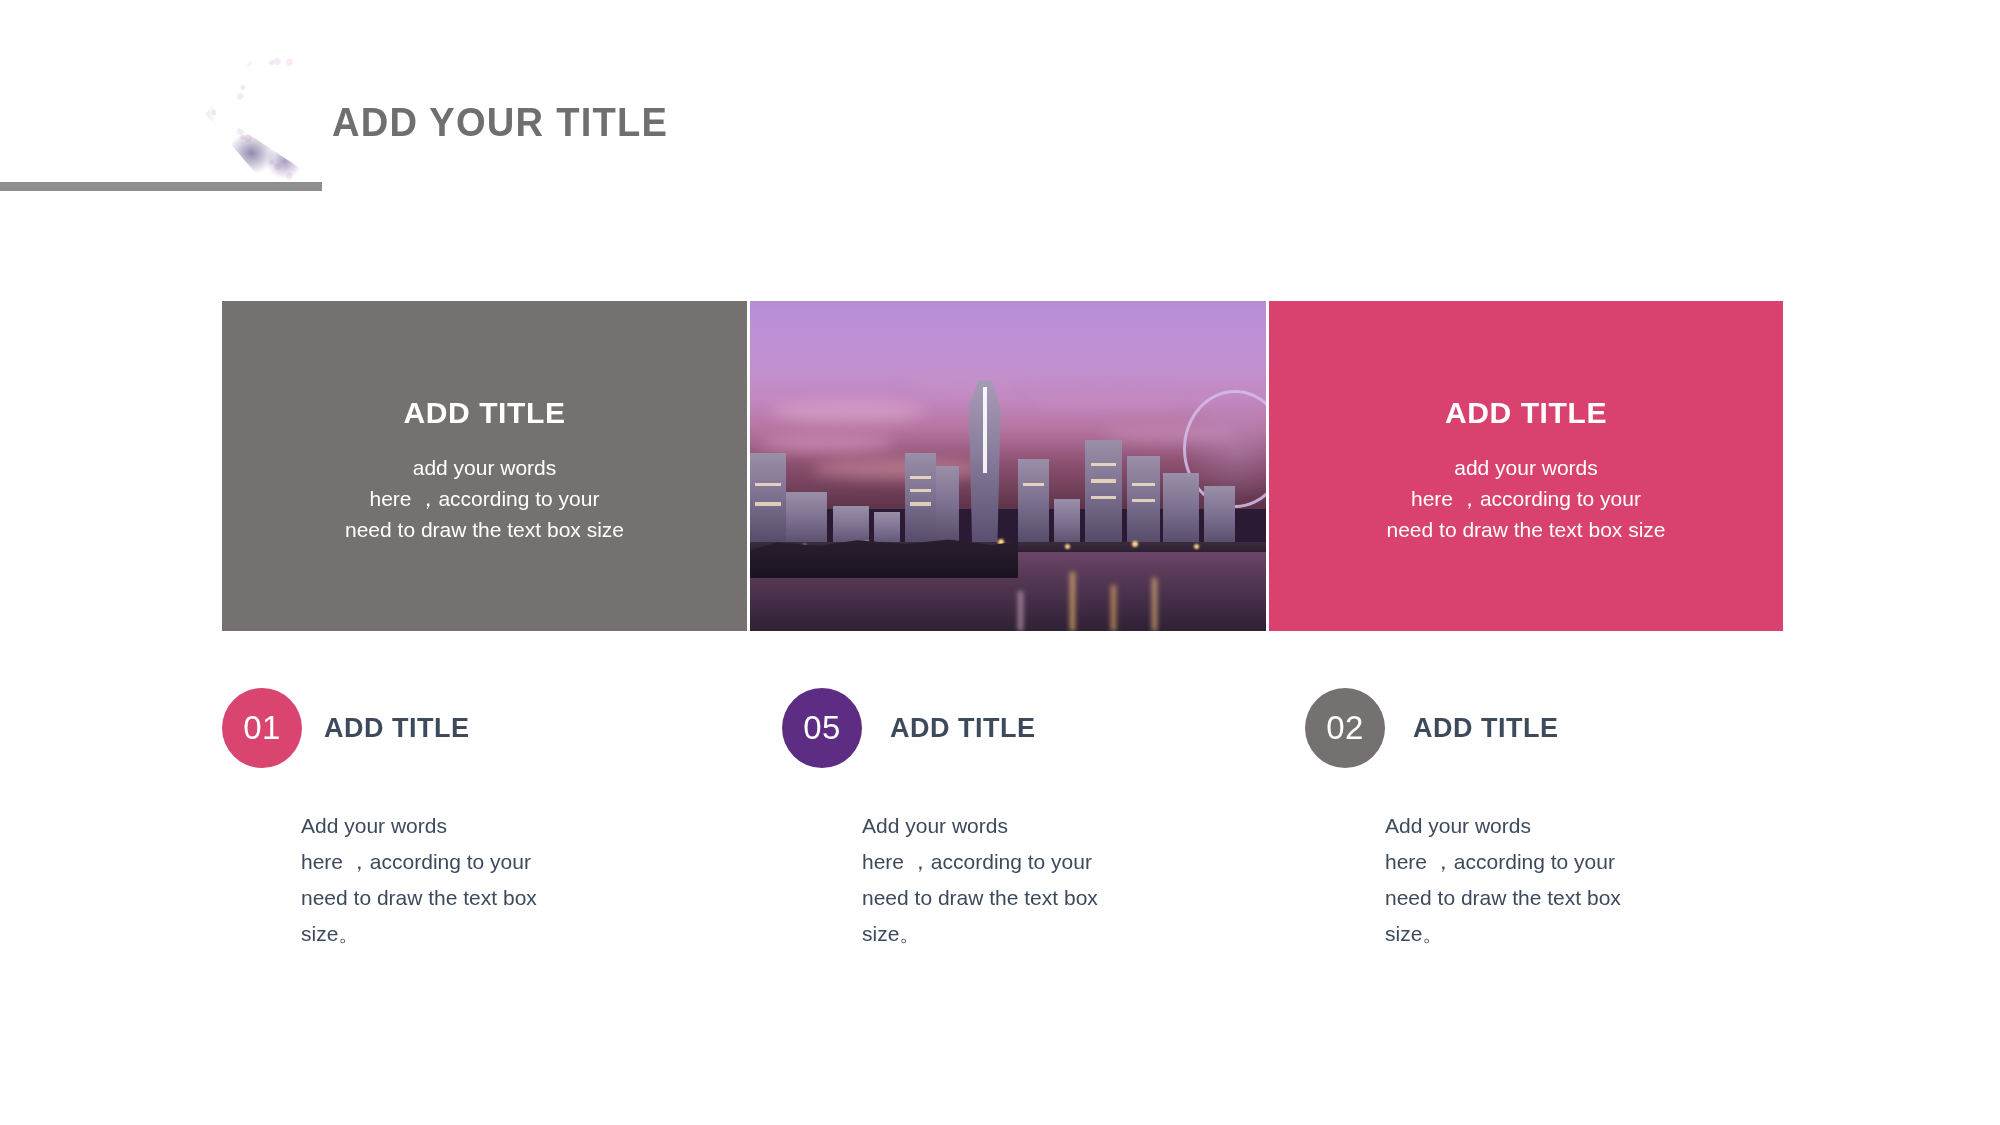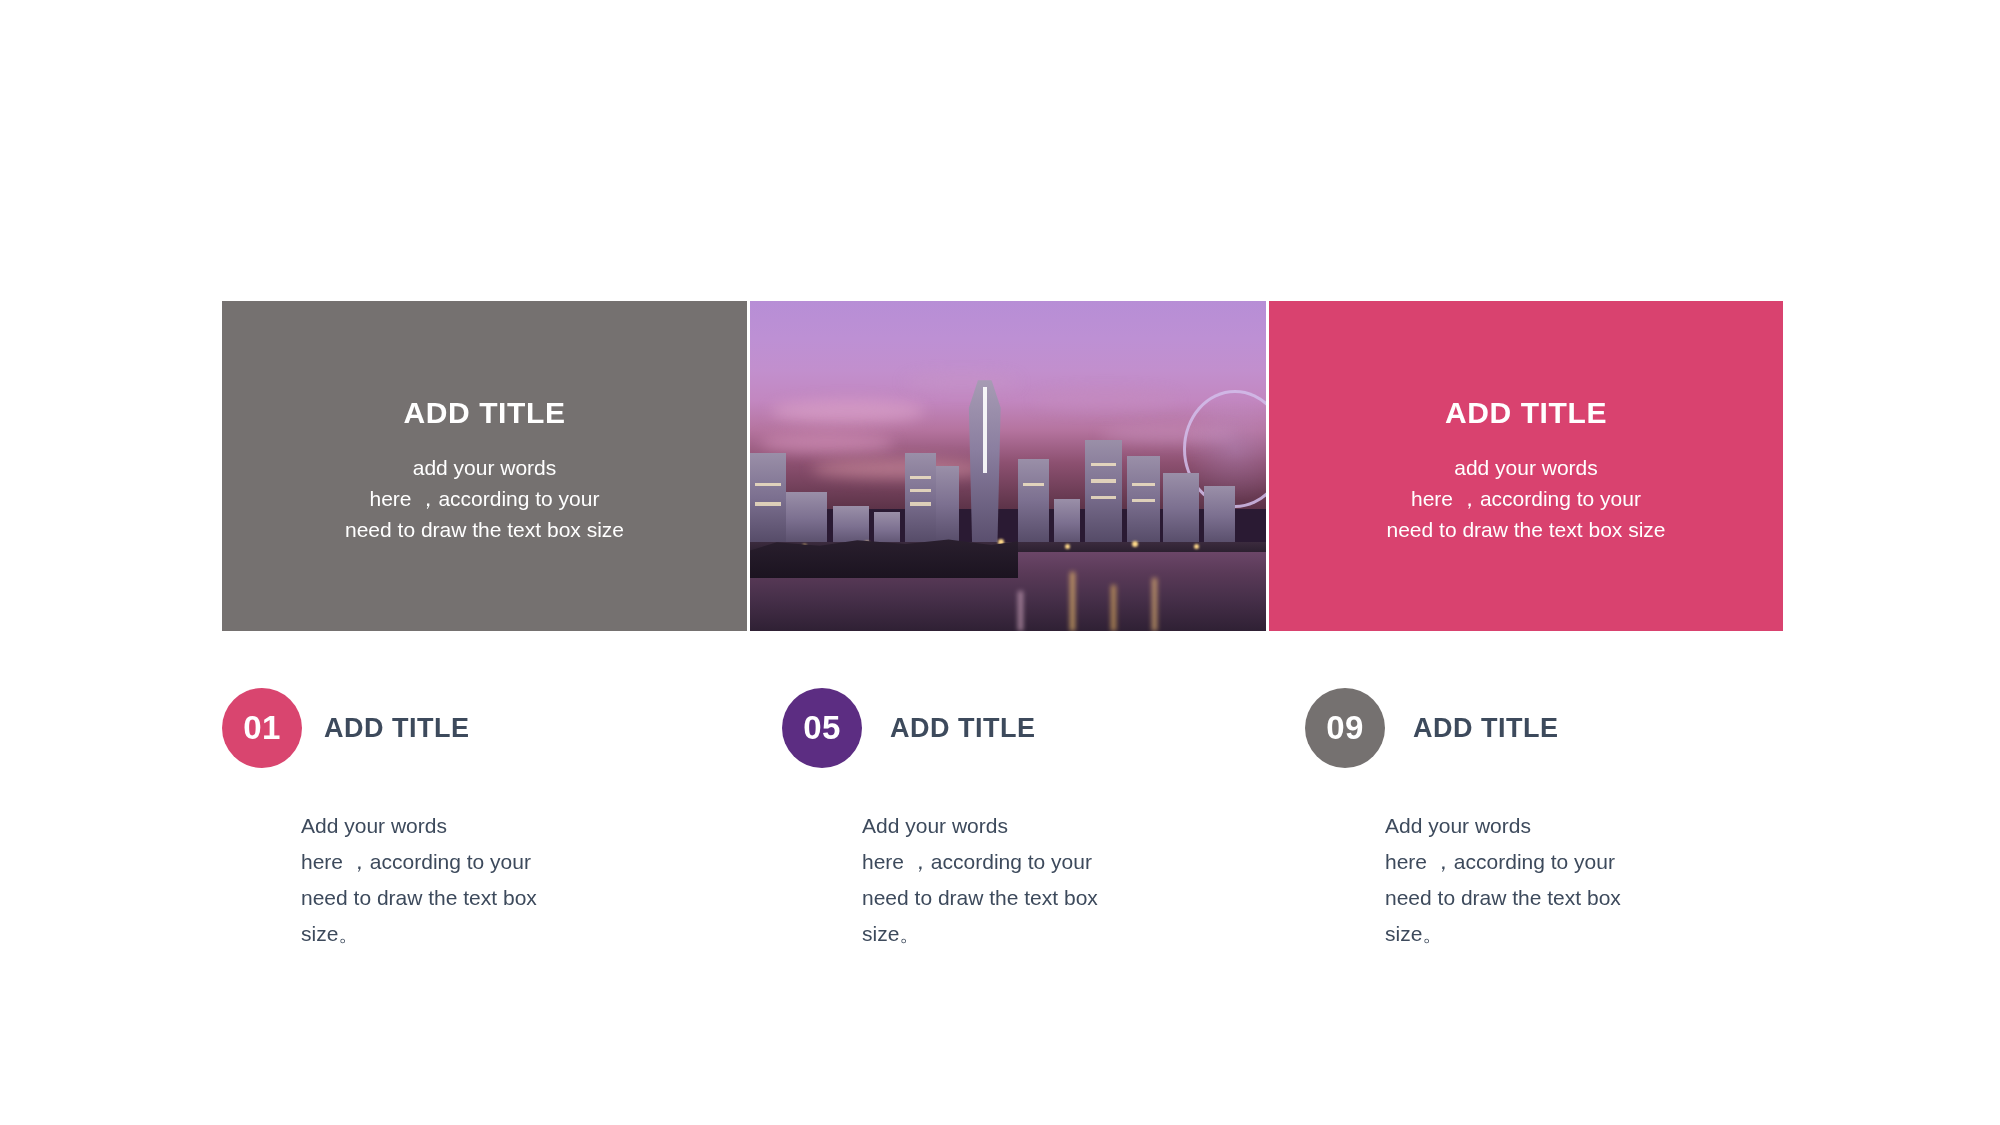--- a/index.html
+++ b/index.html
@@ -131,21 +131,21 @@
   
   .items{position:absolute;left:222px;top:688px;width:1580px;display:flex;}
   .item{position:relative;}
   .item-1{width:520px;}
   .item-2{width:523px;}
   .item-3{width:520px;}
   .item-head{display:flex;align-items:center;}
   .circle{
     width:80px;height:80px;border-radius:50%;
     display:flex;align-items:center;justify-content:center;
-    font-size:33px;font-weight:bold;color:#ffffff;letter-spacing:.5px;
+    font-size:33px;font-weight:normal;color:#ffffff;letter-spacing:.5px;
     flex:0 0 auto;
   }
   .c1{background:#d9456f;}
   .c2{background:#5c2d82;}
   .c3{background:#757170;}
   .item-title{
     font-size:27px;font-weight:bold;color:#3d4a5c;letter-spacing:.5px;
     margin-left:22px;white-space:nowrap;
   }
   .item-text{
@@ -158,20 +158,32 @@
   .it2 .item-title{margin-left:28px;}
   .it3 .item-title{margin-left:28px;}
   .it2 .circle{margin-left:40px;}
   .it3 .circle{margin-left:40px;}
 </style>
 </head>
 <body>
 
 <div class="slide">
 
+  <div class="header">
+    <div class="ribbon-shadow"></div>
+    <div class="ribbon">
+      <div class="ribbon-inner">
+        <div class="wc wc-base"></div>
+        <div class="wc wc-streaks"></div>
+        <div class="wc wc-grain"></div>
+        <div class="wc wc-dark"></div>
+      </div>
+    </div>
+    <div class="page-title">ADD YOUR TITLE</div>
+  </div>
 
   <div class="panels">
 
     <div class="panel panel-gray">
       <div class="panel-body">
         <div class="panel-title">ADD TITLE</div>
         <div class="panel-text">add your words
 here ，according to your
 need to draw the text box size</div>
       </div>
@@ -269,21 +281,21 @@
         <div class="item-title">ADD TITLE</div>
       </div>
       <div class="item-text">Add your words
 here ，according to your
 need to draw the text box
 size。</div>
     </div>
 
     <div class="item item-3 it3">
       <div class="item-head">
-        <div class="circle c3">09</div>
+        <div class="circle c3">02</div>
         <div class="item-title">ADD TITLE</div>
       </div>
       <div class="item-text">Add your words
 here ，according to your
 need to draw the text box
 size。</div>
     </div>
 
   </div>
 

